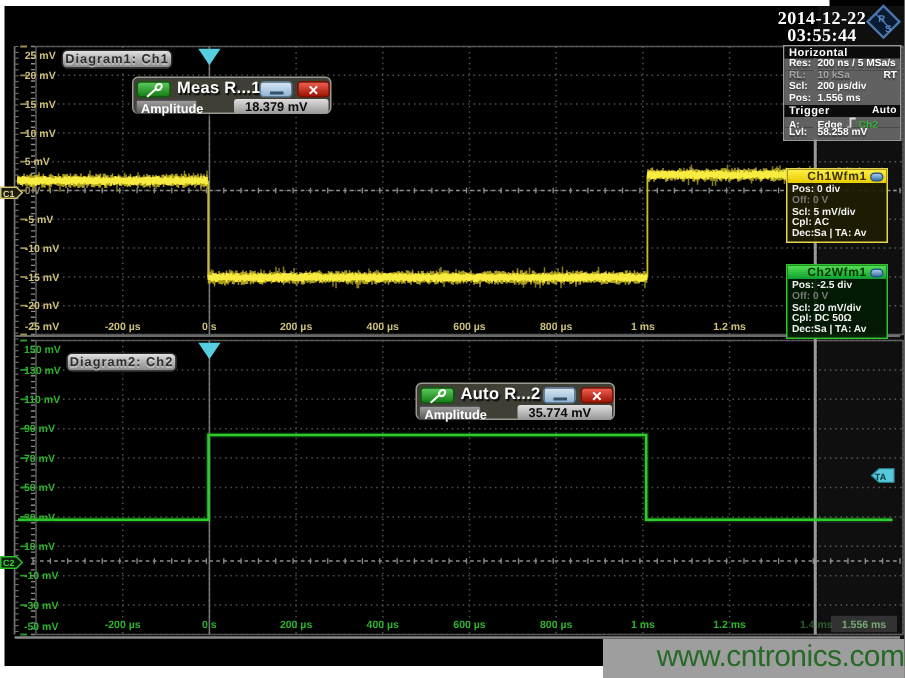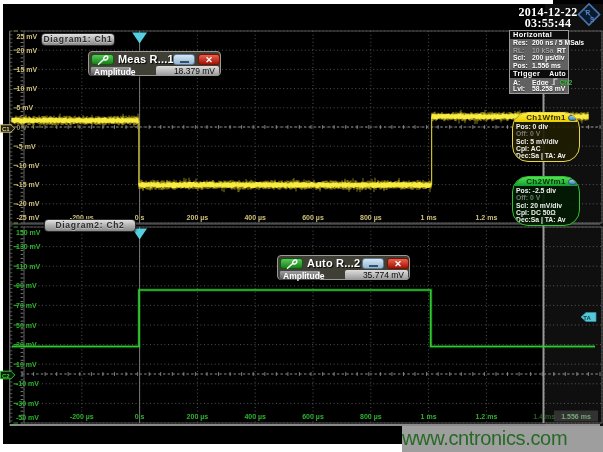--- a/index.html
+++ b/index.html
@@ -7,34 +7,34 @@
 .tab{position:absolute;height:13px;background:linear-gradient(#e2e2e2,#b5b5b5 45%,#8a8a8a);border:1px solid #2a2a2a;border-radius:4px;color:#2e2e2e;font-size:8.5px;font-weight:bold;text-align:center;line-height:11.5px;letter-spacing:.7px;box-shadow:0 1px 2px rgba(0,0,0,.8);text-shadow:0 1px 0 rgba(255,255,255,.35)}
 .meas{position:absolute;width:133px;height:25px;background:#3f3f35;border:1px solid #9a9a92;border-radius:4px;box-shadow:0 1px 3px rgba(0,0,0,.7)}
 .mtit{position:relative;height:25px}
 .mwr{position:absolute;left:2px;top:1.5px;width:23px;height:11px;border-radius:3px;background:linear-gradient(#5cc85c,#188018);border:1px solid #0c5c0c}
 .mtxt{position:absolute;left:29px;top:0.5px;color:#fff;font-size:11px;font-weight:bold;text-shadow:1px 1px 1px #000;letter-spacing:.2px}
 .mmin{position:absolute;left:84px;top:1.5px;width:22px;height:11px;border-radius:3px;background:linear-gradient(#d8e7f4,#93b6d3);border:1px solid #5a7a96}
 .mbar{position:absolute;left:6px;top:6px;width:9px;height:2.5px;background:#31506b}
 .mcls{position:absolute;left:109px;top:1.5px;width:22px;height:11px;border-radius:3px;background:linear-gradient(#ee5f50,#a01404);border:1px solid #7a1000;color:#fff;font-size:9px;font-weight:bold;text-align:center;line-height:11px}
 .mrow{position:absolute;left:1px;top:13.5px;width:129px;height:10px}
 .mlab{position:absolute;left:0;top:0;width:42px;height:10.5px;background:linear-gradient(#a0a0a0,#5e5e5e);border-radius:2px;color:#fff;font-size:8.5px;font-weight:bold;line-height:10.5px;padding-left:3px;border:1px solid #444}
-.mval{position:absolute;left:66px;top:0;width:63px;height:10.5px;background:linear-gradient(#dedede,#969696);border-radius:2px;color:#0a0a0a;font-size:8.5px;font-weight:normal;line-height:10.5px;text-align:right;padding-right:4px}
-#hpan{position:absolute;left:509px;top:30px;width:60px;border:1px solid #999;color:#fff;font-size:6.8px;font-weight:bold}
+.mval{position:absolute;left:66px;top:0;width:63px;height:10.5px;background:linear-gradient(#dedede,#969696);border-radius:2px;color:#0a0a0a;font-size:8.5px;font-weight:bold;line-height:10.5px;text-align:right;padding-right:14px}
+#hpan{position:absolute;left:522px;top:30px;width:79px;border:1px solid #999;color:#fff;font-size:6.8px;font-weight:bold}
 #hpan .hh{background:#0b0b0b;height:8.2px;line-height:8.2px;padding-left:3px;font-size:7.4px;letter-spacing:.3px;position:relative}
 #hpan .r{position:relative;background:#616161;height:7.6px;line-height:7.6px;padding-left:3px;white-space:nowrap;text-shadow:0 1px 1px rgba(0,0,0,.5)}
 #hpan .lb{display:inline-block;width:19px}
 #hpan .dim{color:#a2a2a2}
 #hpan .rt{position:absolute;right:2px;top:0;color:#fff}
-.chp{position:absolute;left:512px;width:68px;border-radius:16px;overflow:hidden}
+.chp{position:absolute;left:524px;width:68px;border-radius:0;overflow:hidden}
 .chh{height:9px;font-size:8px;font-weight:bold;text-align:center;line-height:9px;letter-spacing:.4px;position:relative}
 .chb{padding:1px 0 2px 3px;font-size:6.8px;font-weight:bold;color:#f0f0f0}
 .chb div{height:7.3px;line-height:7.3px;white-space:nowrap}
 .ic{position:absolute;right:2px;top:2px;width:9px;height:5.5px;border-radius:3px;background:linear-gradient(#a8cce8,#3f78b0);border:1px solid #2a5a8a}
 #date{position:absolute;left:518px;top:7px;width:60px;text-align:center;color:#fff;font-size:12px;font-weight:bold;font-family:"Liberation Serif",serif;line-height:10.8px;letter-spacing:.3px}
-#wm{position:absolute;left:402px;top:426px;width:201px;height:26px;background:#9e9e9e;color:#276927;font-size:20px;letter-spacing:-0.35px;text-align:left;line-height:25px}
+#wm{position:absolute;left:402px;top:426px;width:201px;height:26px;background:#9e9e9e;color:#276927;font-size:20px;letter-spacing:-0.35px;text-align:right;line-height:25px}
 </style></head><body>
 <div id="scope"></div>
 <div id="tr"></div>
 <svg width="603" height="452" style="position:absolute;left:0;top:0" font-family="Liberation Sans,sans-serif">
     <path d="M24 31H602M24 50.2H602M24 69.4H602M24 88.6H602M24 107.8H602M24 127H602M24 146.2H602M24 165.4H602M24 184.6H602M24 203.8H602M24 223H602M24 31V223M81.8 31V223M139.6 31V223M197.4 31V223M255.2 31V223M313 31V223M370.8 31V223M428.6 31V223M486.4 31V223M544.2 31V223M602 31V223" stroke="#515151" stroke-width="1" stroke-dasharray="1 2.6" fill="none"></path>
     <path d="M24 227H602M24 246.6H602M24 266.2H602M24 285.8H602M24 305.4H602M24 325H602M24 344.6H602M24 364.2H602M24 383.8H602M24 403.4H602M24 423H602M24 227V423M81.8 227V423M139.6 227V423M197.4 227V423M255.2 227V423M313 227V423M370.8 227V423M428.6 227V423M486.4 227V423M544.2 227V423M602 227V423" stroke="#515151" stroke-width="1" stroke-dasharray="1 2.6" fill="none"></path>
     <path d="M22 127H600M22 374H600" stroke="#8f8f8f" stroke-width="1" stroke-dasharray="2.4 2.3" fill="none"></path>
     <path d="M22 125.1V128.9M22 372.1V375.9M33.6 125.1V128.9M33.6 372.1V375.9M45.1 125.1V128.9M45.1 372.1V375.9M56.7 125.1V128.9M56.7 372.1V375.9M68.2 125.1V128.9M68.2 372.1V375.9M79.8 125.1V128.9M79.8 372.1V375.9M91.4 125.1V128.9M91.4 372.1V375.9M102.9 125.1V128.9M102.9 372.1V375.9M114.5 125.1V128.9M114.5 372.1V375.9M126 125.1V128.9M126 372.1V375.9M137.6 125.1V128.9M137.6 372.1V375.9M149.2 125.1V128.9M149.2 372.1V375.9M160.7 125.1V128.9M160.7 372.1V375.9M172.3 125.1V128.9M172.3 372.1V375.9M183.8 125.1V128.9M183.8 372.1V375.9M195.4 125.1V128.9M195.4 372.1V375.9M207 125.1V128.9M207 372.1V375.9M218.5 125.1V128.9M218.5 372.1V375.9M230.1 125.1V128.9M230.1 372.1V375.9M241.6 125.1V128.9M241.6 372.1V375.9M253.2 125.1V128.9M253.2 372.1V375.9M264.8 125.1V128.9M264.8 372.1V375.9M276.3 125.1V128.9M276.3 372.1V375.9M287.9 125.1V128.9M287.9 372.1V375.9M299.4 125.1V128.9M299.4 372.1V375.9M311 125.1V128.9M311 372.1V375.9M322.6 125.1V128.9M322.6 372.1V375.9M334.1 125.1V128.9M334.1 372.1V375.9M345.7 125.1V128.9M345.7 372.1V375.9M357.2 125.1V128.9M357.2 372.1V375.9M368.8 125.1V128.9M368.8 372.1V375.9M380.4 125.1V128.9M380.4 372.1V375.9M391.9 125.1V128.9M391.9 372.1V375.9M403.5 125.1V128.9M403.5 372.1V375.9M415 125.1V128.9M415 372.1V375.9M426.6 125.1V128.9M426.6 372.1V375.9M438.2 125.1V128.9M438.2 372.1V375.9M449.7 125.1V128.9M449.7 372.1V375.9M461.3 125.1V128.9M461.3 372.1V375.9M472.8 125.1V128.9M472.8 372.1V375.9M484.4 125.1V128.9M484.4 372.1V375.9M496 125.1V128.9M496 372.1V375.9M507.5 125.1V128.9M507.5 372.1V375.9M519.1 125.1V128.9M519.1 372.1V375.9M530.6 125.1V128.9M530.6 372.1V375.9M542.2 125.1V128.9M542.2 372.1V375.9M553.8 125.1V128.9M553.8 372.1V375.9M565.3 125.1V128.9M565.3 372.1V375.9M576.9 125.1V128.9M576.9 372.1V375.9M588.4 125.1V128.9M588.4 372.1V375.9M600 125.1V128.9M600 372.1V375.9M20.6 31H23.4M20.6 34.8H23.4M20.6 38.7H23.4M20.6 42.5H23.4M20.6 46.4H23.4M20.6 50.2H23.4M20.6 54H23.4M20.6 57.9H23.4M20.6 61.7H23.4M20.6 65.6H23.4M20.6 69.4H23.4M20.6 73.2H23.4M20.6 77.1H23.4M20.6 80.9H23.4M20.6 84.8H23.4M20.6 88.6H23.4M20.6 92.4H23.4M20.6 96.3H23.4M20.6 100.1H23.4M20.6 104H23.4M20.6 107.8H23.4M20.6 111.6H23.4M20.6 115.5H23.4M20.6 119.3H23.4M20.6 123.2H23.4M20.6 127H23.4M20.6 130.8H23.4M20.6 134.7H23.4M20.6 138.5H23.4M20.6 142.4H23.4M20.6 146.2H23.4M20.6 150H23.4M20.6 153.9H23.4M20.6 157.7H23.4M20.6 161.6H23.4M20.6 165.4H23.4M20.6 169.2H23.4M20.6 173.1H23.4M20.6 176.9H23.4M20.6 180.8H23.4M20.6 184.6H23.4M20.6 188.4H23.4M20.6 192.3H23.4M20.6 196.1H23.4M20.6 200H23.4M20.6 203.8H23.4M20.6 207.6H23.4M20.6 211.5H23.4M20.6 215.3H23.4M20.6 219.2H23.4M20.6 223H23.4M20.6 227H23.4M20.6 230.9H23.4M20.6 234.8H23.4M20.6 238.8H23.4M20.6 242.7H23.4M20.6 246.6H23.4M20.6 250.5H23.4M20.6 254.4H23.4M20.6 258.4H23.4M20.6 262.3H23.4M20.6 266.2H23.4M20.6 270.1H23.4M20.6 274H23.4M20.6 278H23.4M20.6 281.9H23.4M20.6 285.8H23.4M20.6 289.7H23.4M20.6 293.6H23.4M20.6 297.6H23.4M20.6 301.5H23.4M20.6 305.4H23.4M20.6 309.3H23.4M20.6 313.2H23.4M20.6 317.2H23.4M20.6 321.1H23.4M20.6 325H23.4M20.6 328.9H23.4M20.6 332.8H23.4M20.6 336.8H23.4M20.6 340.7H23.4M20.6 344.6H23.4M20.6 348.5H23.4M20.6 352.4H23.4M20.6 356.4H23.4M20.6 360.3H23.4M20.6 364.2H23.4M20.6 368.1H23.4M20.6 372H23.4M20.6 376H23.4M20.6 379.9H23.4M20.6 383.8H23.4M20.6 387.7H23.4M20.6 391.6H23.4M20.6 395.6H23.4M20.6 399.5H23.4M20.6 403.4H23.4M20.6 407.3H23.4M20.6 411.2H23.4M20.6 415.2H23.4M20.6 419.1H23.4M20.6 423H23.4" stroke="#8a8a8a" stroke-width="0.9" fill="none"></path>
     <path d="M9.7 31V423" stroke="#6e6e6e" stroke-width="1.2"></path>
     <path d="M9.7 31H12.4M9.7 34.9H12.4M9.7 38.8H12.4M9.7 42.7H12.4M9.7 46.6H12.4M9.7 50.5H12.4M9.7 54.4H12.4M9.7 58.3H12.4M9.7 62.2H12.4M9.7 66.1H12.4M9.7 70H12.4M9.7 73.9H12.4M9.7 77.8H12.4M9.7 81.7H12.4M9.7 85.6H12.4M9.7 89.5H12.4M9.7 93.4H12.4M9.7 97.3H12.4M9.7 101.2H12.4M9.7 105.1H12.4M9.7 109H12.4M9.7 112.9H12.4M9.7 116.8H12.4M9.7 120.7H12.4M9.7 124.6H12.4M9.7 128.5H12.4M9.7 132.4H12.4M9.7 136.3H12.4M9.7 140.2H12.4M9.7 144.1H12.4M9.7 148H12.4M9.7 151.9H12.4M9.7 155.8H12.4M9.7 159.7H12.4M9.7 163.6H12.4M9.7 167.5H12.4M9.7 171.4H12.4M9.7 175.3H12.4M9.7 179.2H12.4M9.7 183.1H12.4M9.7 187H12.4M9.7 190.9H12.4M9.7 194.8H12.4M9.7 198.7H12.4M9.7 202.6H12.4M9.7 206.5H12.4M9.7 210.4H12.4M9.7 214.3H12.4M9.7 218.2H12.4M9.7 222.1H12.4M9.7 226H12.4M9.7 229.9H12.4M9.7 233.8H12.4M9.7 237.7H12.4M9.7 241.6H12.4M9.7 245.5H12.4M9.7 249.4H12.4M9.7 253.3H12.4M9.7 257.2H12.4M9.7 261.1H12.4M9.7 265H12.4M9.7 268.9H12.4M9.7 272.8H12.4M9.7 276.7H12.4M9.7 280.6H12.4M9.7 284.5H12.4M9.7 288.4H12.4M9.7 292.3H12.4M9.7 296.2H12.4M9.7 300.1H12.4M9.7 304H12.4M9.7 307.9H12.4M9.7 311.8H12.4M9.7 315.7H12.4M9.7 319.6H12.4M9.7 323.5H12.4M9.7 327.4H12.4M9.7 331.3H12.4M9.7 335.2H12.4M9.7 339.1H12.4M9.7 343H12.4M9.7 346.9H12.4M9.7 350.8H12.4M9.7 354.7H12.4M9.7 358.6H12.4M9.7 362.5H12.4M9.7 366.4H12.4M9.7 370.3H12.4M9.7 374.2H12.4M9.7 378.1H12.4M9.7 382H12.4M9.7 385.9H12.4M9.7 389.8H12.4M9.7 393.7H12.4M9.7 397.6H12.4M9.7 401.5H12.4M9.7 405.4H12.4M9.7 409.3H12.4M9.7 413.2H12.4M9.7 417.1H12.4M9.7 421H12.4" stroke="#6a6a6a" stroke-width="0.8" fill="none"></path>
@@ -97,21 +97,21 @@
     <path d="M0.5 124.8h10.5l3.8 3.7 -3.8 3.7h-10.5z" fill="#1c1c10" stroke="#cfc376" stroke-width="1"></path>
     <text x="2" y="131" fill="#e0d58a" font-size="6" font-weight="bold" text-anchor="start">C1</text>
     <path d="M0.5 371.2h10.5l3.8 3.8 -3.8 3.8h-10.5z" fill="#0a1c0a" stroke="#2ebf2e" stroke-width="1"></path>
     <text x="2" y="377.5" fill="#38d038" font-size="6" font-weight="bold" text-anchor="start">C2</text>
     <path d="M596 312.5h-10l-5 4.5 5 4.5h10z" fill="#57c8da" stroke="#2d8fa0" stroke-width="0.8"></path>
     <text x="587" y="320" fill="#083a44" font-size="6" font-weight="bold" text-anchor="middle">TA</text>
     <path d="M132.2 32.5h14.8l-7.4 11z" fill="#55cfe0"></path>
     <path d="M132.2 228.5h14.8l-7.4 11z" fill="#55cfe0"></path>
   </svg>
 <div class="tab" style="left:41px;top:32.5px;width:74px">Diagram1: Ch1</div>
-<div class="tab" style="left:44px;top:219px;width:92px">Diagram2: Ch2</div>
+<div class="tab" style="left:44px;top:235px;width:74px">Diagram2: Ch2</div>
 <div class="meas" style="left:88px;top:51px">
 <div class="mtit">
       <div class="mwr">
         <svg width="13" height="10" viewBox="0 0 13 10" style="position:absolute;left:4px;top:0.5px">
           <path d="M11.2 1.2 a2.5 2.5 0 0 0 -3.3 3.1 L2.5 9.2 M8.4 4.8 a2.5 2.5 0 0 0 3.3 -3.1" stroke="#fff" stroke-width="1.4" fill="none" stroke-linecap="round"></path>
         </svg>
       </div>
       <span class="mtxt">Meas R...1</span>
       <div class="mmin">
         <div class="mbar"></div>

